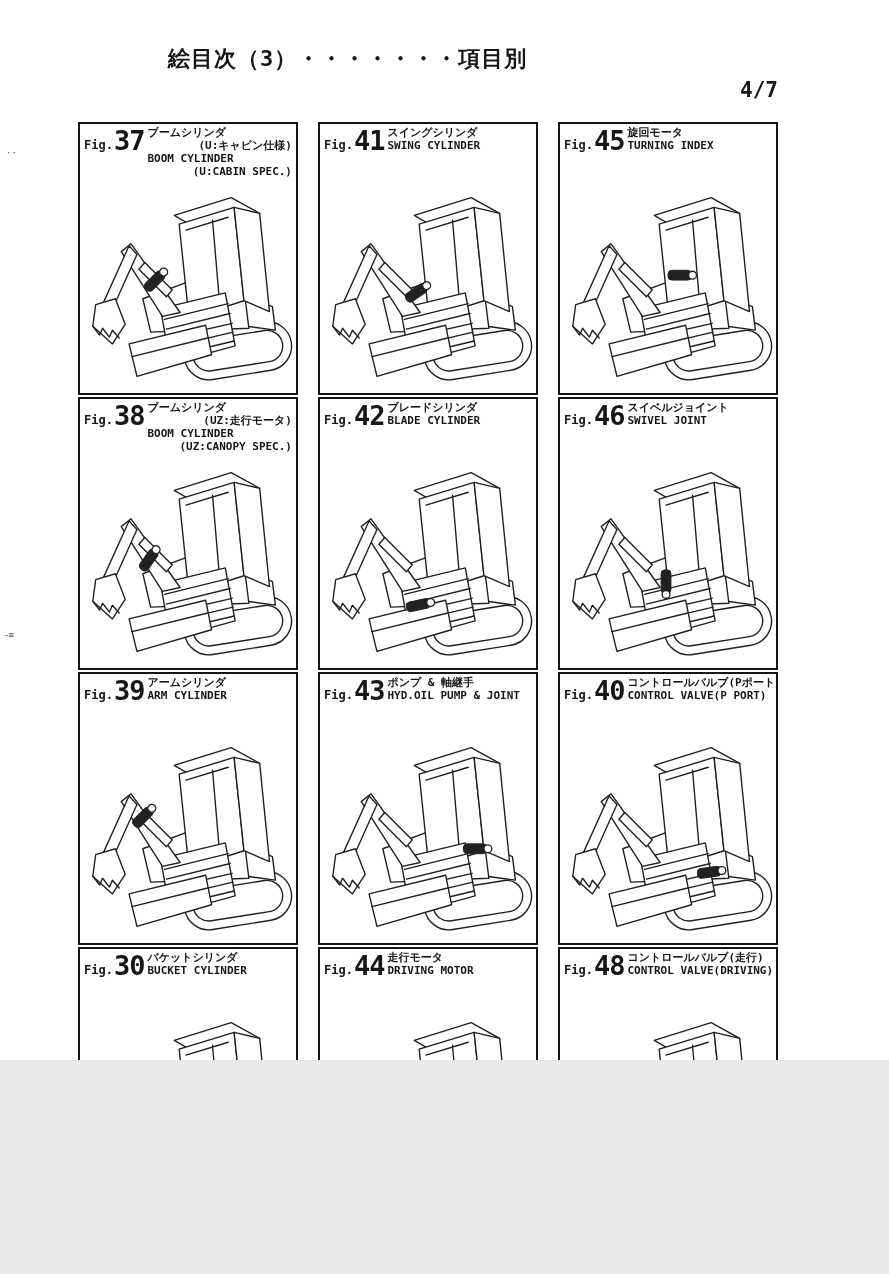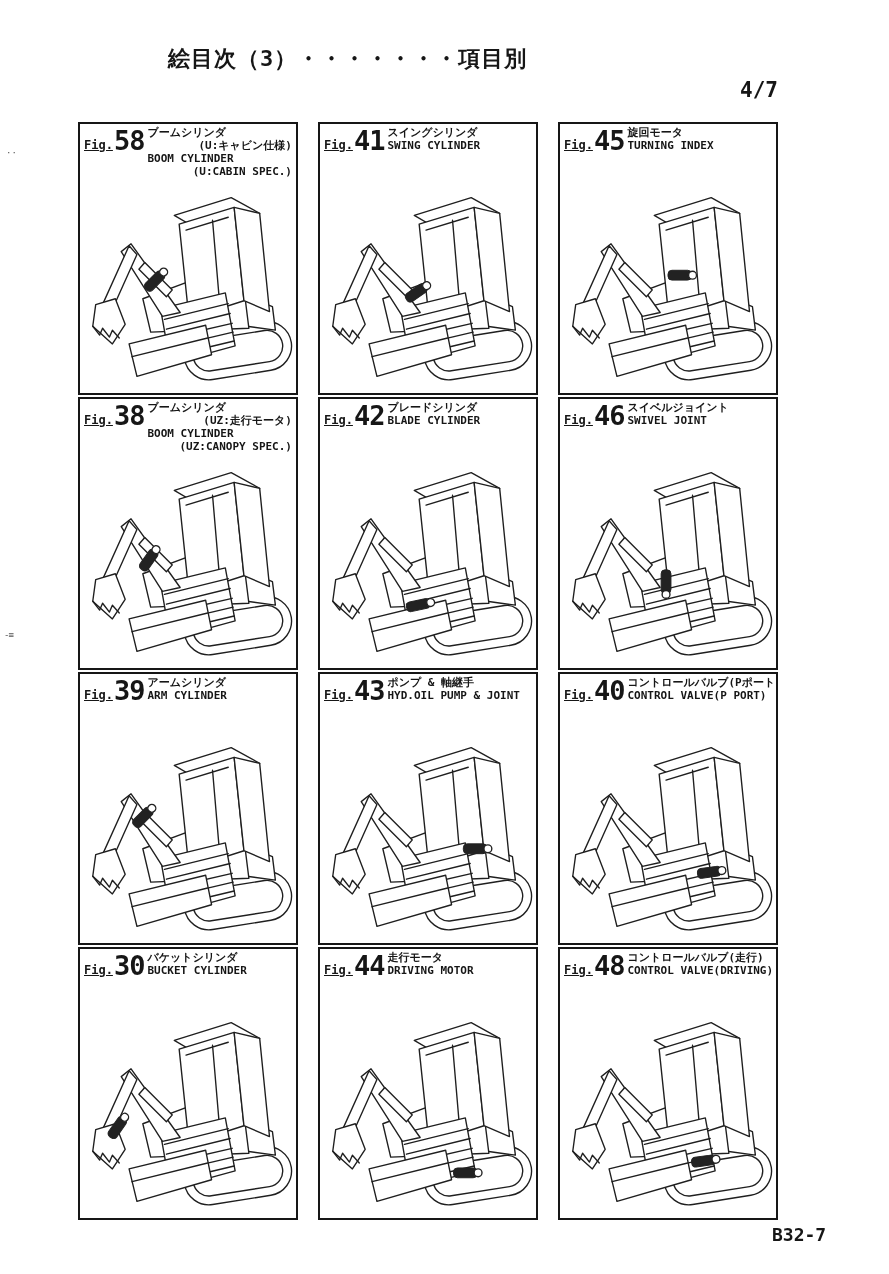--- a/index.html
+++ b/index.html
@@ -1,19 +1,19 @@
 <!DOCTYPE html>
 <html><head>
 <meta charset="utf-8">
 <style>
   * { margin:0; padding:0; box-sizing:border-box; }
   html,body { background:#e8e8e8; }
   body { font-family:"DejaVu Sans Mono","Liberation Mono",monospace; color:#161616; }
   .page {
-    position:relative; width:889px; height:1274px; background:#ffffff;
+    position:relative; width:889px; height:1060px; background:#ffffff;
     margin:0 auto; overflow:hidden;
   }
   .title-jp {
     position:absolute; left:168px; top:44px;
     font-size:22px; font-weight:bold; letter-spacing:1px; white-space:nowrap;
   }
   .title-en {
     position:absolute; left:168px; top:78px;
     font-size:21px; font-weight:bold; letter-spacing:0px; white-space:nowrap;
   }
@@ -36,21 +36,21 @@
     grid-auto-columns:220px;
     column-gap:20px; row-gap:2px;
   }
   .cell {
     position:relative; border:2px solid #161616; background:#fff; overflow:hidden;
   }
   .label {
     position:relative; z-index:2; display:flex; align-items:flex-start;
     padding:3px 4px 0 4px;
   }
-  .figp { font-size:12px; font-weight:bold; margin-top:11px; white-space:nowrap;text-decoration:underline; }
+  .figp { font-size:12px; font-weight:bold; margin-top:11px; white-space:nowrap; }
   .fign { font-size:27px; font-weight:bold; line-height:1; letter-spacing:-1px; margin:0 3px 0 1px; }
   .names { flex:1; min-width:0; }
   .names > div { font-size:11px; font-weight:bold; line-height:1.18; white-space:nowrap; }
   .names .note { text-align:right; }
   .names > div:empty { display:none; }
   svg.drawing {
     position:absolute; left:0; top:56px; width:100%; height:212px; z-index:1;
   }
   .defs-hidden { position:absolute; width:0; height:0; overflow:hidden; }
 </style>
@@ -92,21 +92,21 @@
   <div class="title-jp">絵目次（3）・・・・・・・項目別</div>
   <div class="page-num">4/7</div>
   <div class="artifact a1">··</div>
   <div class="artifact a2">-≡</div>
 
   <div class="grid">
 
     <div class="cell">
       <div class="label">
         <span class="figp">Fig.</span>
-        <span class="fign">58</span>
+        <span class="fign">37</span>
         <div class="names">
           <div class="jp">ブームシリンダ</div>
           <div class="jp note">(U:キャビン仕様)</div>
           <div class="en">BOOM CYLINDER</div>
           <div class="en note">(U:CABIN SPEC.)</div>
         </div>
       </div>
       <svg class="drawing" viewBox="0 0 220 210">
           <use href="#excv"></use>
           <g transform="translate(76,100) rotate(-45)">

